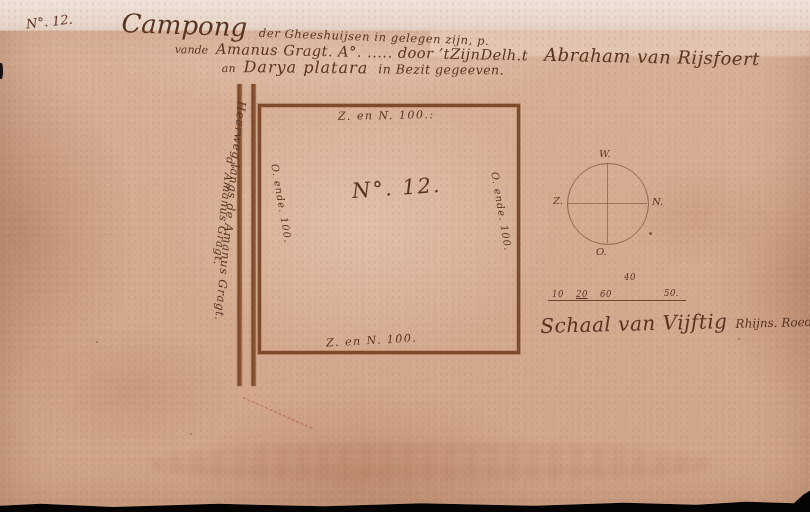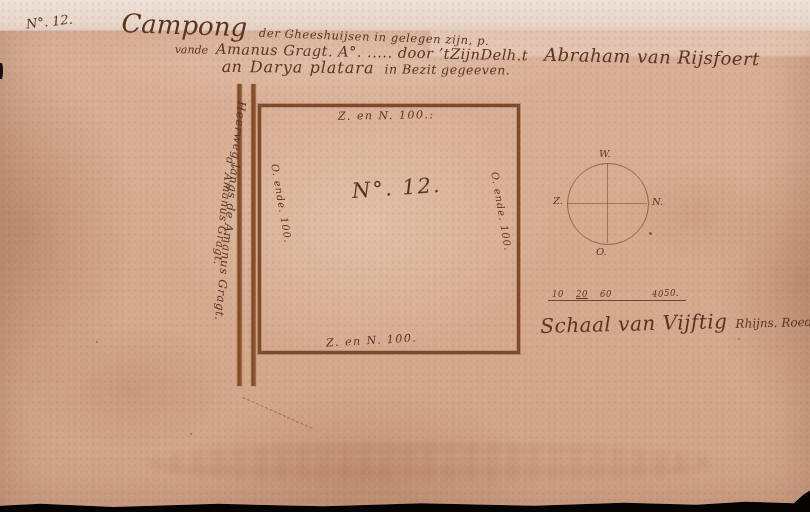--- a/index.html
+++ b/index.html
@@ -102,21 +102,21 @@
       <span style="font-size:11.5px;margin-left:12px;letter-spacing:0.6px;">der Gheeshuijsen in gelegen zijn, p.</span>
     </div>
 
     <div class="txt flexline" style="left:175px;top:36px;transform:rotate(1.2deg);transform-origin:left top;">
       <span style="font-size:11px;">vande</span>
       <span style="font-size:14.5px;margin-left:8px;letter-spacing:0.5px;">Amanus Gragt. A°. ..... door ’tZijnDelh.t</span>
       <span style="font-size:18px;margin-left:16px;letter-spacing:0.5px;">Abraham van Rijsfoert</span>
     </div>
 
     <div class="txt flexline" style="left:222px;top:57px;transform:rotate(0.5deg);transform-origin:left top;">
-      <span style="font-size:16px;">an</span>
+      <span style="font-size:11px;">an</span>
       <span style="font-size:16px;margin-left:8px;letter-spacing:1px;">Darya platara</span>
       <span style="font-size:12.5px;margin-left:10px;letter-spacing:0.5px;">in Bezit gegeeven.</span>
     </div>
 
     <div class="road-strip" style="left:237px;"></div>
     <div class="road-strip" style="left:251px;"></div>
 
     <div class="txt rot" style="left:249px;top:102px;font-size:11.5px;letter-spacing:0.8px;transform:rotate(96deg);">Heerweg langs de Amanus Gragt.</div>
     <div class="txt rot" style="left:237px;top:158px;font-size:11px;letter-spacing:0.7px;transform:rotate(97deg);">d’ Amanus Gragt.</div>
 
@@ -134,21 +134,21 @@
     <div class="compass-line" style="left:606.5px;top:163px;width:1px;height:80px;"></div>
     <div class="txt" style="left:599px;top:148px;font-size:10px;">W.</div>
     <div class="txt" style="left:652px;top:196px;font-size:10px;">N.</div>
     <div class="txt" style="left:596px;top:246px;font-size:10px;">O.</div>
     <div class="txt" style="left:553px;top:195px;font-size:10px;">Z.</div>
 
     <div class="scale-line"></div>
     <div class="txt tick" style="left:552px;top:289px;">10</div>
     <div class="txt tick" style="left:576px;top:289px;text-decoration:underline;">20</div>
     <div class="txt tick" style="left:600px;top:289px;">60</div>
-    <div class="txt tick" style="left:624px;top:289px;margin-left:28px;">40</div>
+    <div class="txt tick" style="left:624px;top:272px;">40</div>
     <div class="txt tick" style="left:664px;top:288px;">50.</div>
 
     <div class="txt flexline" style="left:540px;top:314px;transform:rotate(-1.5deg);transform-origin:left top;">
       <span style="font-size:20px;letter-spacing:0.5px;">Schaal van Vijftig</span>
       <span style="font-size:12px;margin-left:8px;">Rhijns. Roede.</span>
     </div>
 
     <div class="red-dash"></div>
     <div class="bleed"></div>
     <div class="speck" style="left:649px;top:232px;width:3px;height:3px;opacity:0.8;"></div>

